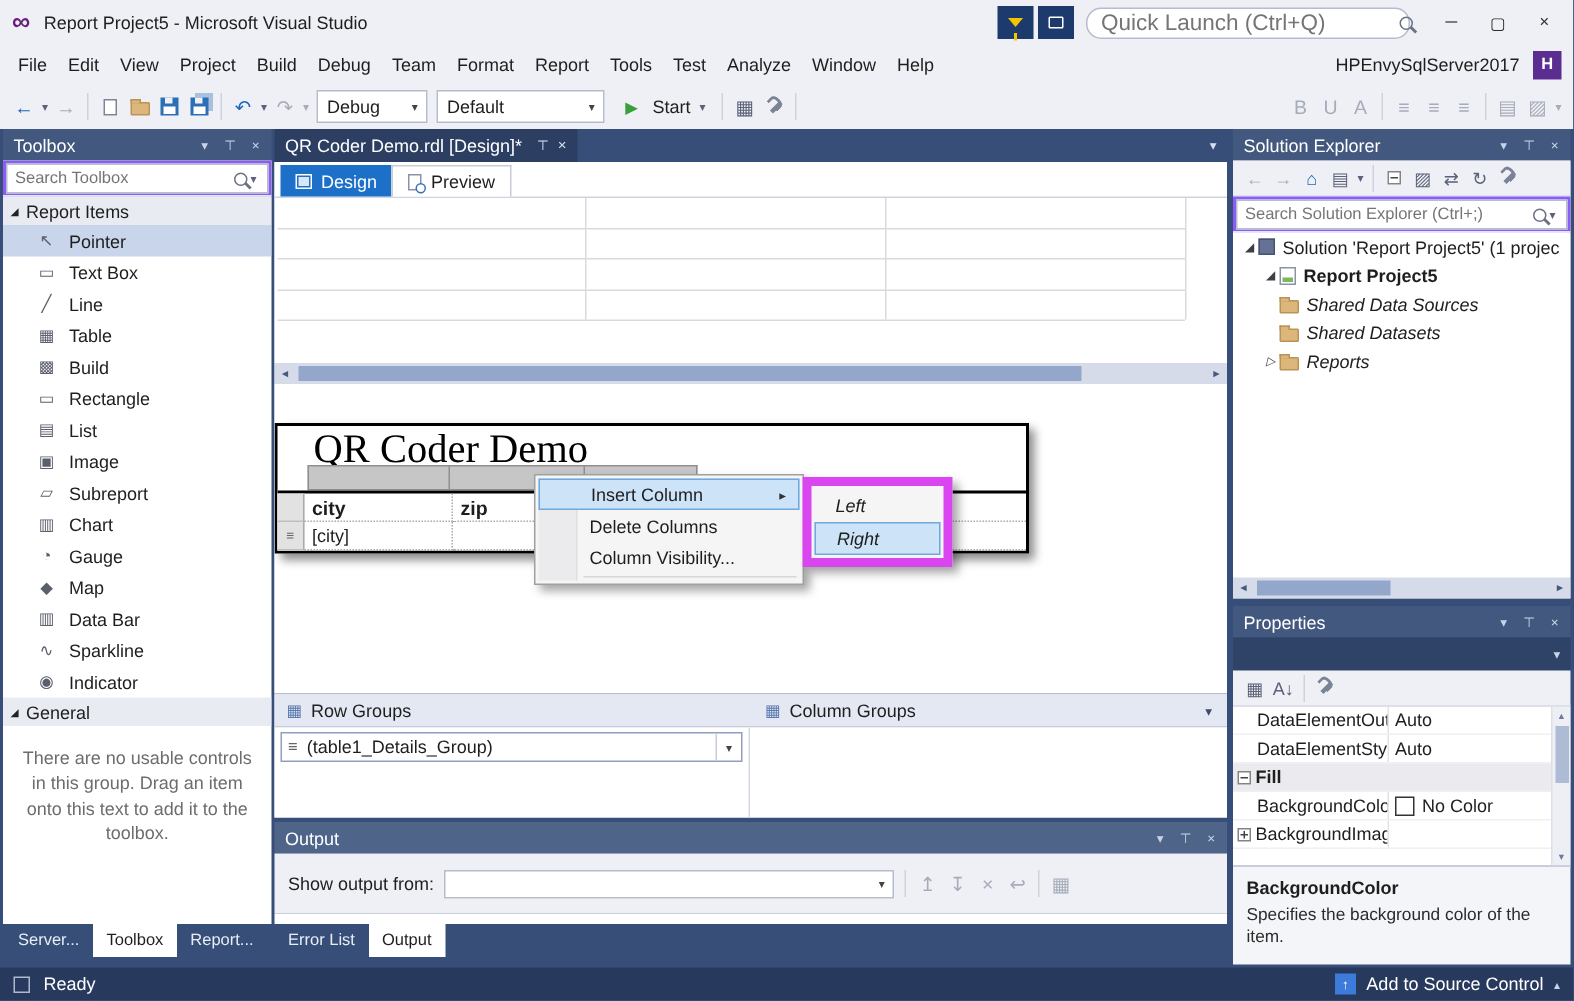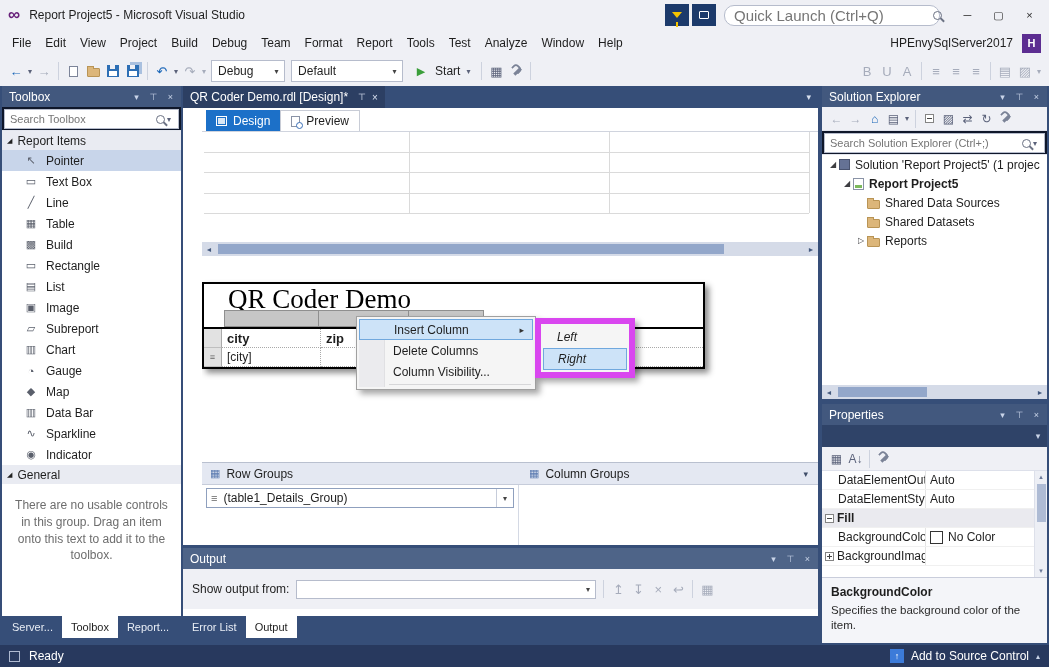--- a/index.html
+++ b/index.html
@@ -68,21 +68,21 @@
 
   
   .panel { position:absolute; display:flex; flex-direction:column; }
   .panel-header { height:21px; flex:none; display:flex; align-items:center; background:#42587E; color:#fff; padding:0 2px 0 7px; font-size:12px; }
   .panel-header.lighter { background:#4E6488; }
   .ph-icons { margin-left:auto; display:flex; align-items:center; }
   .ph-icons span { width:17px; text-align:center; color:#C9D4E8; font-size:9px; }
   .panel-body { flex:1; background:#fff; display:flex; flex-direction:column; overflow:hidden; }
   .ptoolbar { height:24px; flex:none; background:#EFF0F5; display:flex; align-items:center; padding:0 5px; border-bottom:1px solid #DDE0EA; }
   .ptoolbar .ti { min-width:19px; height:20px; font-size:12px; }
-  .searchrow { height:24px; flex:none; background:#0f172a; padding:2px; border-bottom:1px solid #E3E6EE; }
+  .searchrow { height:24px; flex:none; background:#8b5cf6; padding:2px; border-bottom:1px solid #E3E6EE; }
   .searchbox { height:20px; border:1px solid #B6BCCC; background:#fff; display:flex; align-items:center; padding:0 5px; }
   .searchbox input { border:none; outline:none; flex:1; font-size:11px; color:#767676; background:transparent; font-family:inherit; min-width:0; }
   .hscroll { height:14px; flex:none; background:#D5DBE8; display:flex; align-items:center; }
   .hscroll .arr { width:14px; text-align:center; font-size:7px; color:#44597E; }
   .hscroll .track { flex:1; position:relative; height:100%; }
   .hscroll .thumb { position:absolute; top:2px; bottom:2px; background:#93A7CA; }
   .ptabs { height:22px; flex:none; display:flex; padding-left:1px; background:transparent; }
   .ptab { padding:0 9px; display:flex; align-items:center; color:#E8EDF5; font-size:11px; }
   .ptab.active { background:#fff; color:#1e1e1e; }
 
@@ -95,21 +95,21 @@
   .tbx-item.selected { background:#C8D5EA; }
   .tbx-empty { padding:13px 12px; color:#6D6D6D; text-align:center; line-height:1.4; font-size:12px; }
 
   
   .center { position:absolute; left:183px; top:86px; width:635px; height:459px; }
   .doc-tabs { height:22px; display:flex; align-items:center; }
   .doc-tab { height:22px; background:#2C3F63; color:#fff; display:flex; align-items:center; padding:0 7px; }
   .doc-tab .pin { font-size:9px; color:#D8E0EF; margin:0 6px 0 10px; }
   .doc-tab .x { font-size:10px; color:#D8E0EF; }
   .doc-overflow { margin-left:auto; color:#D8E0EF; font-size:9px; padding-right:7px; }
-  .doc-body { position:absolute; left:0; top:22px; width:635px; height:437px; background:#fff; display:flex; flex-direction:column;padding-left:19px; }
+  .doc-body { position:absolute; left:0; top:22px; width:635px; height:437px; background:#fff; display:flex; flex-direction:column; }
   .design-strip { height:24px; flex:none; display:flex; align-items:flex-end; background:#fff; border-bottom:1px solid #D0D4DE; padding-left:4px; }
   .dtab { height:21px; display:flex; align-items:center; padding:0 10px; }
   .dtab .dlbl { margin-left:6px; }
   .dtab.active { background:#1C70C8; color:#fff; }
   .dtab.inactive { background:#fff; border:1px solid #C8CCD6; border-bottom:none; }
   .grid-area { height:110px; flex:none; position:relative; background:#fff; }
   .gv { position:absolute; top:0; height:81px; width:1px; background:#DADADA; }
   .gh { position:absolute; left:2px; width:605px; height:1px; background:#DADADA; }
   .dscroll { height:14px; flex:none; background:#D5DBE8; display:flex; align-items:center; }
   .report-area { flex:1; position:relative; background:#fff; overflow:hidden; }
@@ -145,21 +145,21 @@
   .out-combo { width:300px; height:19px; margin-left:7px; }
   .out-content { flex:1; background:#fff; }
   .center-tabs { position:absolute; left:183px; top:616px; height:22px; display:flex; }
 
   
   .solution { left:822px; top:86px; width:225px; height:313px; }
   .tree { flex:1; background:#fff; overflow:hidden; }
   .tnode { height:19px; display:flex; align-items:center; white-space:nowrap; overflow:hidden; }
   .tnode .tw { width:12px; flex:none; text-align:center; font-size:8px; color:#3E3E42; }
   .tnode .nlbl { margin-left:5px; overflow:hidden; text-overflow:clip; }
-  .ind1 { padding-left:5px; } .ind2 { padding-left:19px; } .ind3 { padding-left:33px; }
+  .ind1 { padding-left:5px; } .ind2 { padding-left:19px; } .ind3 { padding-left:19px;font-style:italic; }
   .bold { font-weight:bold; }
 
   
   .props { left:822px; top:404px; width:225px; height:239px; }
   .obj-combo { height:22px; flex:none; background:#2F4368; display:flex; align-items:center; }
   .obj-combo .oc-btn { margin-left:auto; width:18px; text-align:center; color:#C9D4E8; font-size:9px; }
   .pgrid { flex:1; background:#fff; display:flex; overflow:hidden; }
   .pgrid-rows { flex:1; display:flex; flex-direction:column; }
   .prow { height:19px; flex:none; display:flex; align-items:stretch; border-bottom:1px solid #F0F0F0; }
   .prow-name { width:103px; flex:none; display:flex; align-items:center; padding-left:16px; overflow:hidden; white-space:nowrap; }

